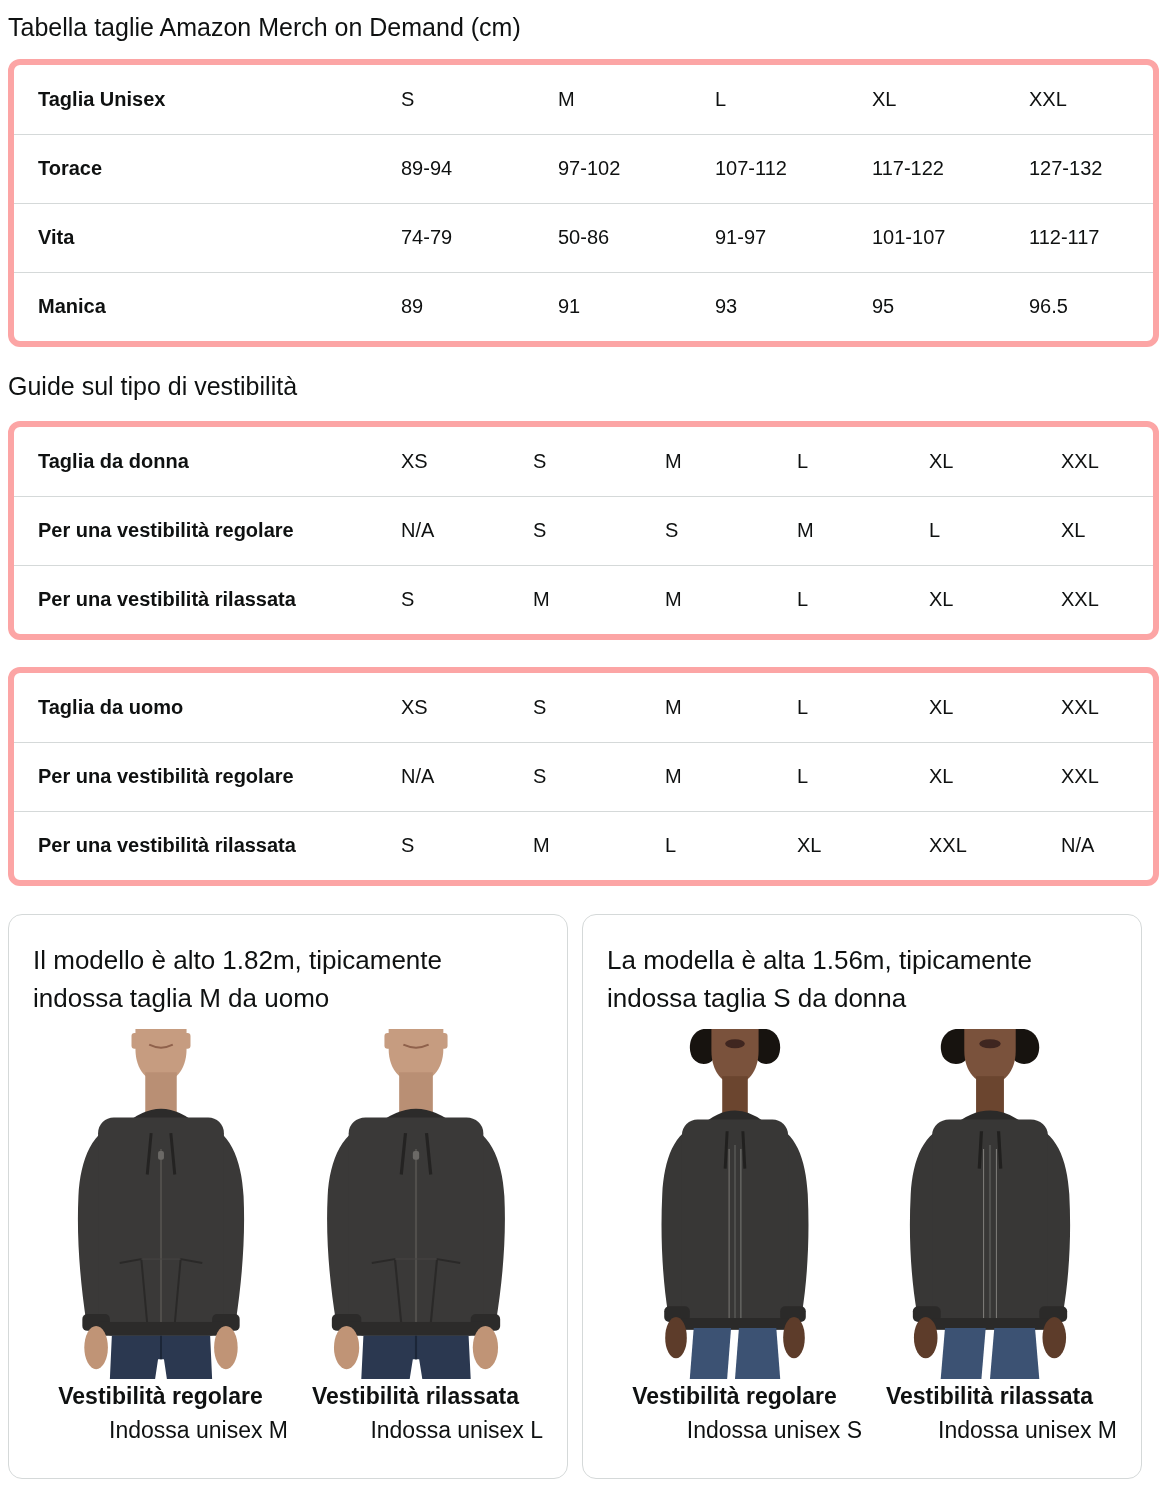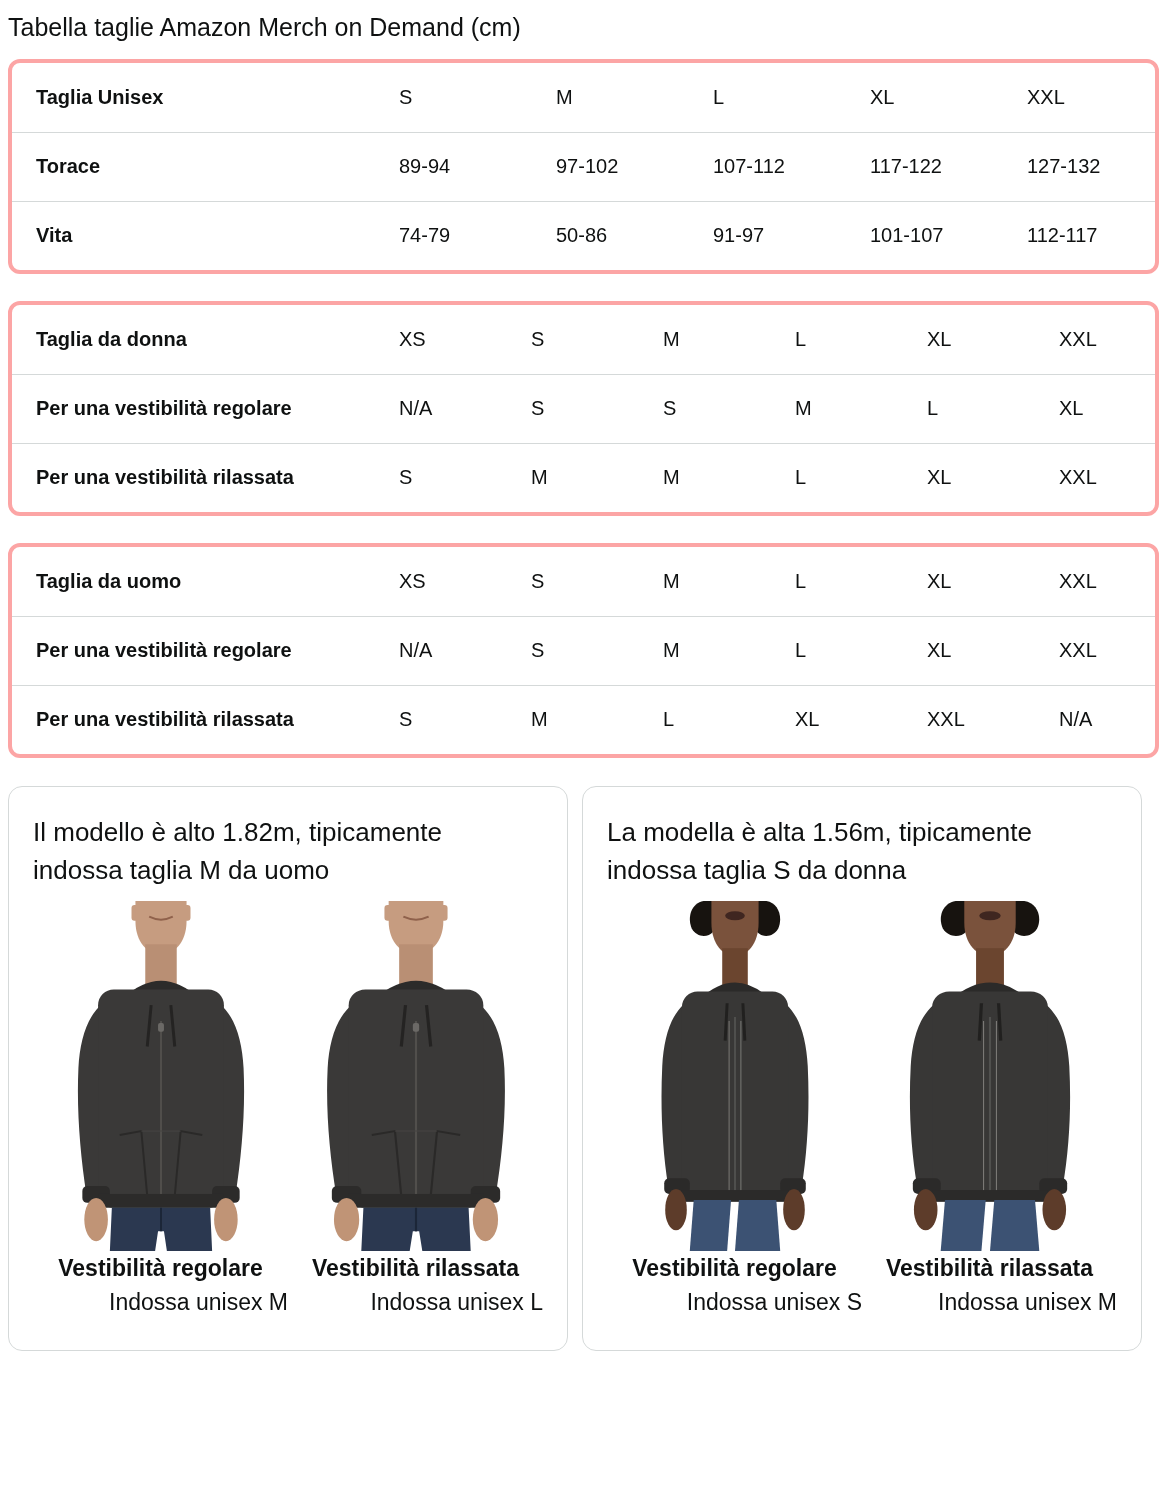--- a/index.html
+++ b/index.html
@@ -17,21 +17,21 @@
   }
   .note {
     font-size:20px; line-height:24px; margin:26px 0 0;
   }
   .section-title {
     font-size:25px; font-weight:400; line-height:30px;
     margin:24px 0 20px;
   }
 
   .tbl-box {
-    border:4px solid #fca5a5; border-radius:12px;
+    border:6px solid #fca5a5; border-radius:12px;
     overflow:hidden; background:#fff;
   }
   .tbl-box + .tbl-box { margin-top:27px; }
   table { width:100%; border-collapse:collapse; table-layout:fixed; }
   td, th { height:69px; vertical-align:middle; font-size:20px; text-align:left; padding:0; font-weight:400; }
   th.lbl { font-weight:700; padding-left:24px; }
   tr + tr td, tr + tr th { border-top:1px solid #d5d9d9; }
 
   .cards { display:flex; gap:14px; margin-top:28px; }
   .card {
@@ -159,25 +159,34 @@
         <td>127-132</td>
       </tr>
       <tr>
         <th class="lbl">Vita</th>
         <td>74-79</td>
         <td>50-86</td>
         <td>91-97</td>
         <td>101-107</td>
         <td>112-117</td>
       </tr>
+      <tr>
+        <th class="lbl">Manica</th>
+        <td>89</td>
+        <td>91</td>
+        <td>93</td>
+        <td>95</td>
+        <td>96.5</td>
+      </tr>
     </tbody>
       </table>
   </div>
 
 
+  <h2 class="section-title">Guide sul tipo di vestibilità</h2>
 
   <div class="tbl-box">
     <table>
       <colgroup>
           <col style="width:387px">
           <col style="width:132px">
           <col style="width:132px">
           <col style="width:132px">
           <col style="width:132px">
           <col style="width:132px">

